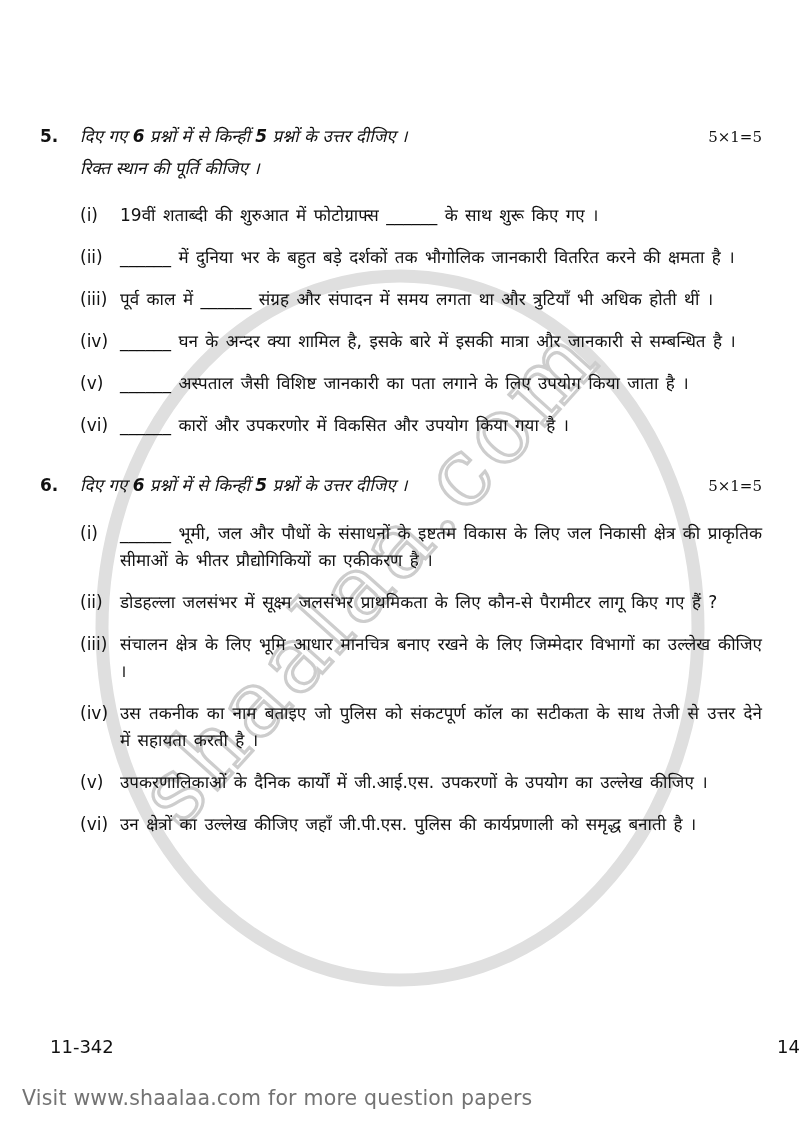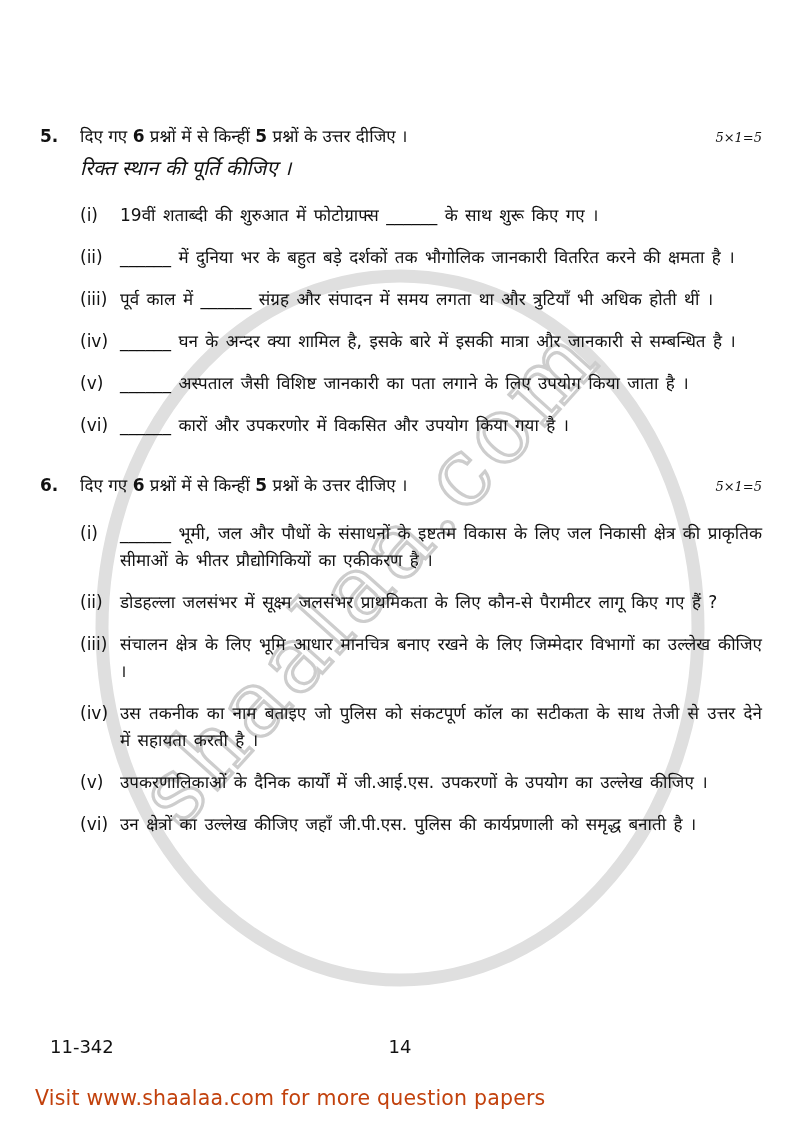--- a/index.html
+++ b/index.html
@@ -15,38 +15,38 @@
     position:absolute;left:0;top:0;z-index:0;
     pointer-events:none;
   }
   .content{
     position:absolute;inset:0;z-index:1;
     padding:123px 38px 0 40px;
     box-sizing:border-box;
   }
   .qheader{display:flex;align-items:baseline;line-height:27px;font-size:17px;}
   .qnum{width:40px;font-weight:bold;flex:0 0 40px;}
-  .qintro{flex:1;}
+  .qintro{flex:1;font-style:italic;}
   .qintro .bolddigit{font-weight:bold;}
   .qmarks{
     font-family:"DejaVu Serif","Liberation Serif",serif;
-    font-style:italic;font-size:13px;white-space:nowrap;
+    font-size:15px;white-space:nowrap;
   }
   .qsubtitle{
     margin-left:40px;margin-top:4px;
-    font-style:italic;font-size:20px;line-height:27px;
+    font-style:italic;font-size:17px;line-height:27px;
   }
   .qitems{margin-top:20px;margin-left:40px;}
   .qitem{display:flex;margin-bottom:15px;font-size:17px;line-height:27px;}
   .ilabel{flex:0 0 40px;width:40px;}
   .itext{flex:1;text-align:justify;text-justify:inter-word;word-spacing:2px;}
   .q6{margin-top:33px;}
   .footer-left{position:absolute;left:38px;top:1036px;font-size:18px;z-index:1;margin-left:12px;}
-  .footer-page{position:absolute;left:0;right:0;top:1036px;text-align:center;font-size:18px;z-index:1;}
-  .footer-visit{position:absolute;left:22px;top:1086px;font-size:20.5px;color:#c2410c;z-index:1;letter-spacing:0.2px;margin-left:13px;}
+  .footer-page{position:absolute;left:0;right:0;top:1036px;text-align:right;font-size:18px;z-index:1;}
+  .footer-visit{position:absolute;left:22px;top:1086px;font-size:20.5px;color:#737373;z-index:1;letter-spacing:0.2px;}
 </style>
 </head>
 <body>
 
 <svg class="watermark" width="800" height="1131" viewBox="0 0 800 1131">
   <ellipse cx="400" cy="628" rx="298" ry="352" fill="none" stroke="#dfdfdf" stroke-width="13"></ellipse>
   <text transform="translate(392 596) rotate(-48)" text-anchor="middle" font-size="92" font-family="DejaVu Serif, Liberation Serif, serif" fill="none" stroke-width="3.2" letter-spacing="5" stroke="#cdcdcd">shaalaa.com</text>
 </svg>
 
 <div class="content">

